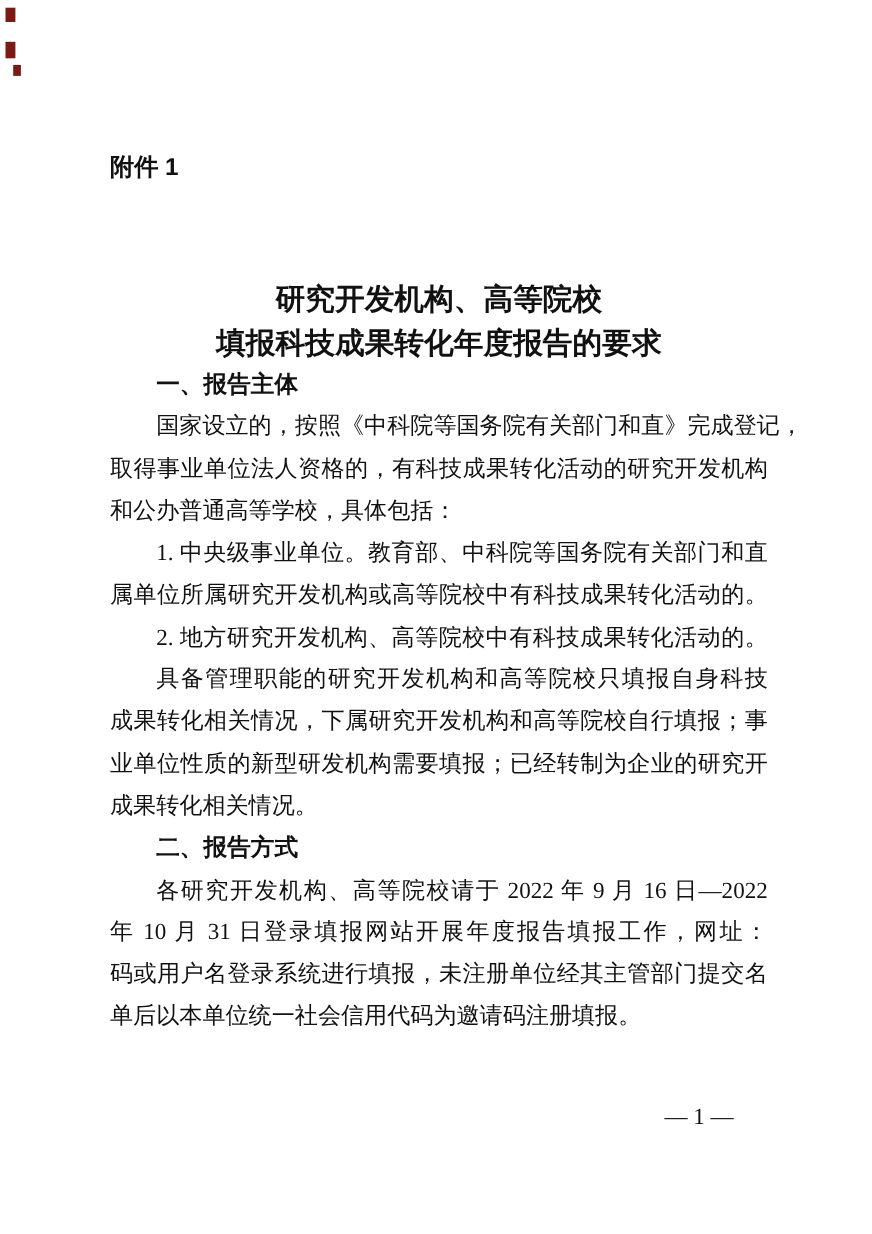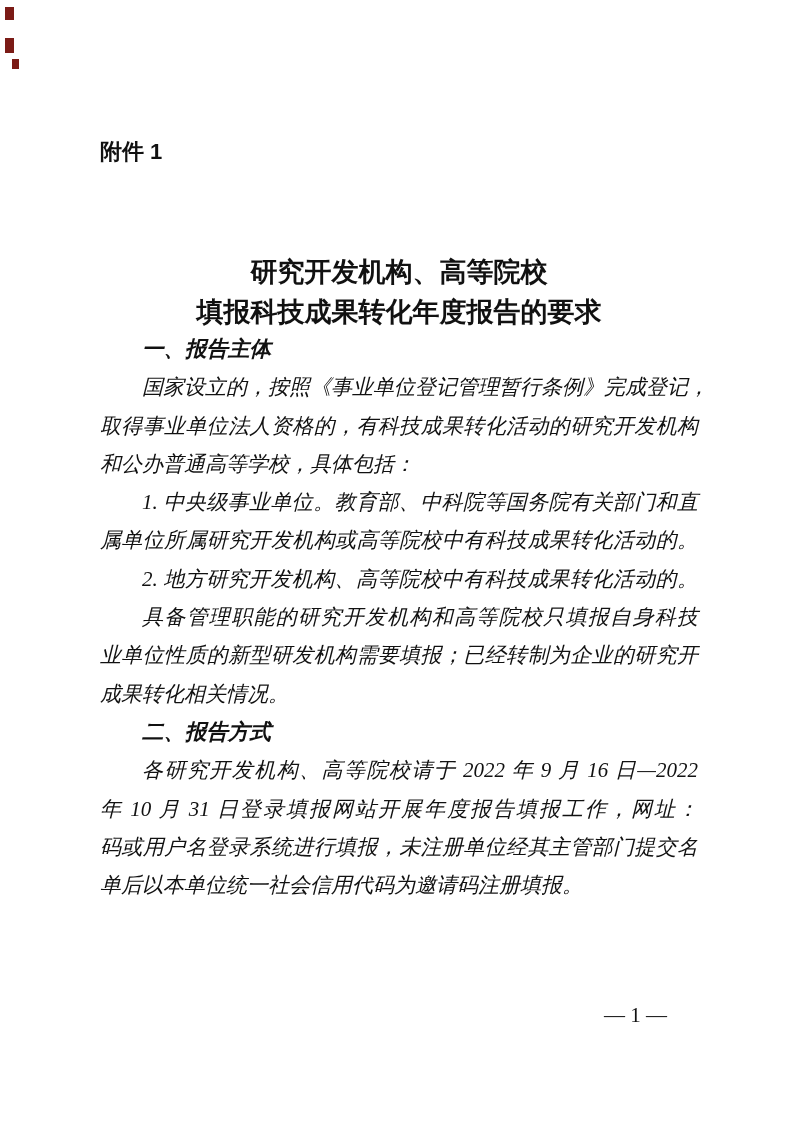--- a/index.html
+++ b/index.html
@@ -34,21 +34,20 @@
     font-size: 27px;
     line-height: 40px;
     margin-top: 40px;
   }
   .body-text {
     position: absolute;
     left: 100px;
     top: 330px;
     width: 598px;
     font-size: 21px;
-    font-style: italic;
   }
   .ln {
     height: 38.3px;
     line-height: 38.3px;
     text-align: justify;
     text-align-last: justify;
     white-space: nowrap;
   }
   .ln.first { text-indent: 42px; }
   .ln.end { text-align-last: left; }
@@ -80,27 +79,28 @@
 
   <div class="attach-label">附件 1</div>
 
   <div class="doc-title">
     <div>研究开发机构、高等院校</div>
     <div>填报科技成果转化年度报告的要求</div>
   </div>
 
   <div class="body-text">
     <div class="ln heading">一、报告主体</div>
-    <div class="ln first">国家设立的，按照《事业单位登记管理暂行条例》完成登记，</div>
+    <div class="ln first">国家设立的，按照《中科院等国务院有关部门和直》完成登记，</div>
     <div class="ln">取得事业单位法人资格的，有科技成果转化活动的研究开发机构</div>
     <div class="ln end">和公办普通高等学校，具体包括：</div>
     <div class="ln first">1. 中央级事业单位。教育部、中科院等国务院有关部门和直</div>
     <div class="ln">属单位所属研究开发机构或高等院校中有科技成果转化活动的。</div>
     <div class="ln first">2. 地方研究开发机构、高等院校中有科技成果转化活动的。</div>
     <div class="ln first">具备管理职能的研究开发机构和高等院校只填报自身科技</div>
+    <div class="ln">成果转化相关情况，下属研究开发机构和高等院校自行填报；事</div>
     <div class="ln">业单位性质的新型研发机构需要填报；已经转制为企业的研究开</div>
     <div class="ln end">成果转化相关情况。</div>
     <div class="ln heading">二、报告方式</div>
     <div class="ln first">各研究开发机构、高等院校请于 2022 年 9 月 16 日—2022</div>
     <div class="ln">年 10 月 31 日登录填报网站开展年度报告填报工作，网址：</div>
     <div class="ln">码或用户名登录系统进行填报，未注册单位经其主管部门提交名</div>
     <div class="ln end">单后以本单位统一社会信用代码为邀请码注册填报。</div>
   </div>
 
   <div class="page-number">— 1 —</div>

